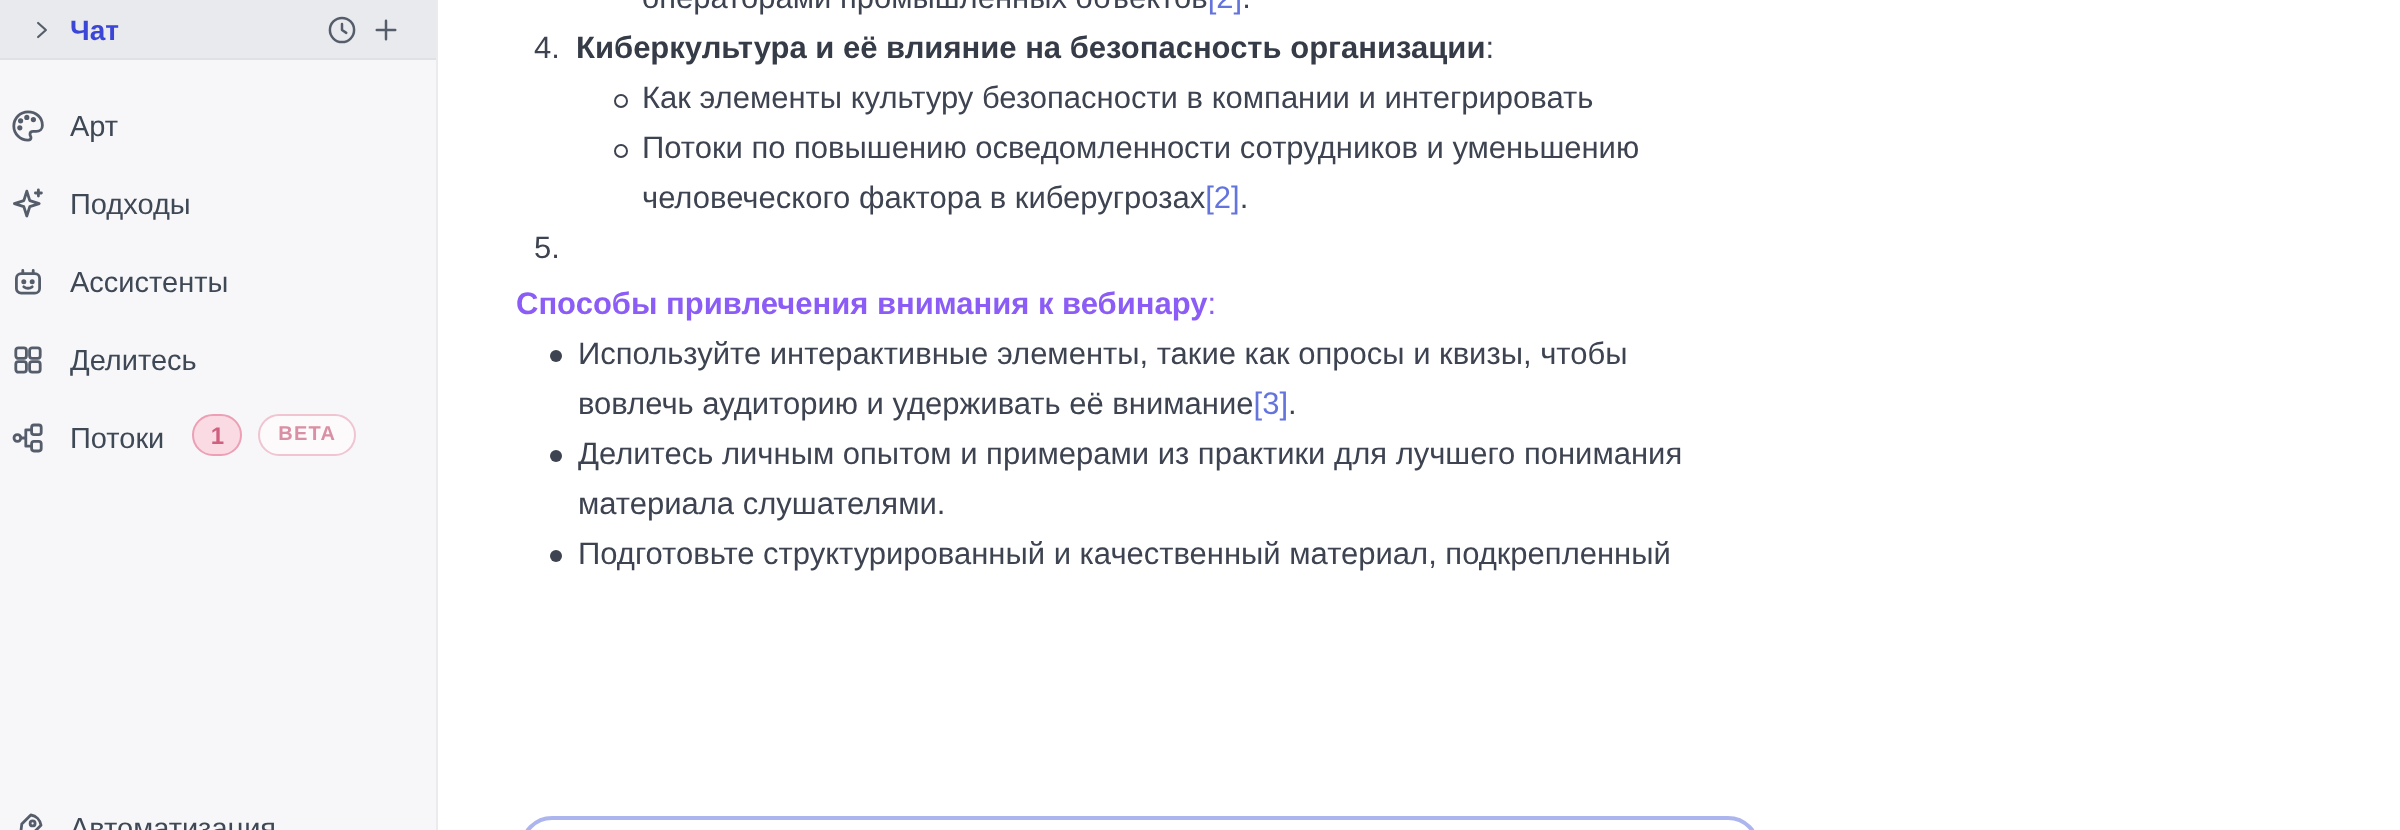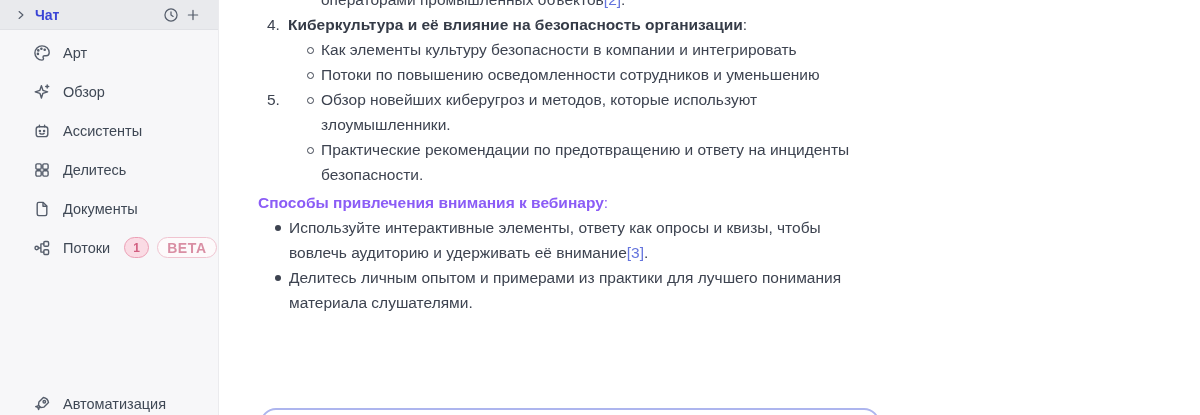--- a/index.html
+++ b/index.html
@@ -10,28 +10,28 @@
   
   .sidebar { position:absolute; left:0; top:0; width:219px; height:415px;
     background:#f7f7f9; border-right:1px solid #ebebee; }
   .chat-row { height:30px; background:#e9eaed; border-bottom:1px solid #e0e1e5;
     display:flex; align-items:center; padding:0 14px 0 14px; }
   .chat-row .chev { display:flex; align-items:center; margin-right:7px; }
   .chat-label { color:#3b45d6; font-weight:700; font-size:14px; }
   .chat-sp { flex:1; }
   .icon-btn { display:flex; align-items:center; justify-content:center; width:22px; height:22px; cursor:pointer; }
   .nav { padding-top:3px; }
-  .side-item { height:39px; display:flex; align-items:center; padding:0 12px 0 33px; cursor:pointer; }
+  .side-item { height:39px; display:flex; align-items:flex-end; padding:0 12px 0 5px; cursor:pointer; }
   .side-item .ic { width:18px; height:18px; margin-right:12px; display:flex; align-items:center; flex:none; }
   .side-item .lbl { color:#3f4855; font-size:14.5px; }
   .badge-num { margin-left:14px; min-width:25px; height:21px; border-radius:11px;
     background:#fadbe4; border:1px solid #ec9fb5; color:#d15f80; font-size:12px; font-weight:700;
     display:flex; align-items:center; justify-content:center; }
   .badge-beta { margin-left:8px; height:21px; padding:0 9px; border-radius:11px;
-    background:#fdfafb; border:1px solid #f0c4d0; color:#d98fa4; font-size:14px; font-weight:700;
+    background:#fdfafb; border:1px solid #f0c4d0; color:#d98fa4; font-size:10px; font-weight:700;
     letter-spacing:.6px; display:flex; align-items:center; }
   .side-bottom { position:absolute; left:0; top:384px; width:100%; }
 
   svg.sic { stroke:#555d6b; fill:none; stroke-width:1.4; stroke-linecap:round; stroke-linejoin:round; }
 
   
   .doc { position:absolute; left:258px; top:0; width:660px; color:#3d4350;
     font-size:15.5px; line-height:25px; }
   .clipped { margin:-13px 0 0 63px; white-space:nowrap; }
   .cite { color:#6474dd; cursor:pointer; }
@@ -92,21 +92,21 @@
         <span class="lbl">Арт</span>
       </div>
 
       <div class="side-item">
         <span class="ic">
           <svg class="sic" width="18" height="18" viewBox="0 0 18 18">
             <path d="M8.4 2.6 9.9 7.3 14.6 8.8 9.9 10.3 8.4 15 6.9 10.3 2.2 8.8 6.9 7.3 Z"></path>
             <path d="M14.2 2 v3 M12.7 3.5 h3"></path>
           </svg>
         </span>
-        <span class="lbl">Обзор</span>
+        <span class="lbl">Подходы</span>
       </div>
 
       <div class="side-item">
         <span class="ic">
           <svg class="sic" width="18" height="18" viewBox="0 0 18 18">
             <rect x="3.2" y="4.8" width="11.6" height="9.8" rx="2.4"></rect>
             <path d="M6.4 4.8 V3.2 M11.6 4.8 V3.2"></path>
             <circle cx="6.9" cy="8.9" r=".55" fill="#555d6b"></circle>
               <circle cx="11.1" cy="8.9" r=".55" fill="#555d6b"></circle>
             <path d="M6.9 11.4 q2.1 1.5 4.2 0"></path>
@@ -120,29 +120,20 @@
           <svg class="sic" width="18" height="18" viewBox="0 0 18 18">
             <rect x="2.9" y="2.9" width="5.3" height="5.3" rx="1.3"></rect>
             <rect x="9.8" y="2.9" width="5.3" height="5.3" rx="1.3"></rect>
             <rect x="2.9" y="9.8" width="5.3" height="5.3" rx="1.3"></rect>
             <rect x="9.8" y="9.8" width="5.3" height="5.3" rx="1.3"></rect>
           </svg>
         </span>
         <span class="lbl">Делитесь</span>
       </div>
 
-      <div class="side-item">
-        <span class="ic">
-          <svg class="sic" width="18" height="18" viewBox="0 0 18 18">
-            <path d="M4.2 3.9 a1.5 1.5 0 0 1 1.5-1.5 h4.5 l3.6 3.6 v8.1 a1.5 1.5 0 0 1 -1.5 1.5 h-6.6 a1.5 1.5 0 0 1 -1.5-1.5 z"></path>
-            <path d="M10 2.6 v3.6 h3.6"></path>
-          </svg>
-        </span>
-        <span class="lbl">Документы</span>
-      </div>
 
       <div class="side-item">
         <span class="ic">
           <svg class="sic" width="18" height="18" viewBox="0 0 18 18">
             <circle cx="3.7" cy="9" r="1.7"></circle>
             <rect x="10.8" y="2.5" width="4.8" height="4.8" rx="1.2"></rect>
             <rect x="10.8" y="10.7" width="4.8" height="4.8" rx="1.2"></rect>
             <path d="M5.4 9 h2.5 M7.9 9 V4.9 h2.9 M7.9 9 v4.1 h2.9"></path>
           </svg>
         </span>
@@ -171,42 +162,38 @@
 
       <div class="clipped"><span>операторами промышленных объектов</span><span class="cite">[2]</span><span>.</span></div>
 
       <div class="o-item">
         <span class="o-num">4.</span>
         <div class="o-body">
           <div><span class="o-title">Киберкультура и её влияние на безопасность организации</span><span>:</span></div>
           <div class="subs">
             <div class="s-line m"><span>Как элементы культуру безопасности в компании и интегрировать</span></div>
             <div class="s-line m"><span>Потоки по повышению осведомленности сотрудников и уменьшению</span></div>
+            <div class="s-line"><span>человеческого фактора в киберугрозах</span><span class="cite">[2]</span><span>.</span></div>
           </div>
         </div>
       </div>
 
       <div class="o-item">
         <span class="o-num">5.</span>
         <div class="o-body">
-          <div class="subs">
-            <div class="s-line m"><span>Обзор новейших киберугроз и методов, которые используют</span></div>
-            <div class="s-line"><span>злоумышленники.</span></div>
-            <div class="s-line m"><span>Практические рекомендации по предотвращению и ответу на инциденты</span></div>
-            <div class="s-line"><span>безопасности.</span></div>
-          </div>
         </div>
       </div>
 
       <div class="sec-head"><span>Способы привлечения внимания к вебинару</span><span style="font-weight:400;">:</span></div>
 
       <div class="b-list">
-        <div class="b-line m"><span>Используйте интерактивные элементы, ответу как опросы и квизы, чтобы</span></div>
+        <div class="b-line m"><span>Используйте интерактивные элементы, такие как опросы и квизы, чтобы</span></div>
         <div class="b-line"><span>вовлечь аудиторию и удерживать её внимание</span><span class="cite">[3]</span><span>.</span></div>
         <div class="b-line m"><span>Делитесь личным опытом и примерами из практики для лучшего понимания</span></div>
         <div class="b-line"><span>материала слушателями.</span></div>
+        <div class="b-line m"><span>Подготовьте структурированный и качественный материал, подкрепленный</span></div>
       </div>
     </div>
 
     <div class="sel-box"></div>
   </main>
 
 </div>
 
 </body></html>

